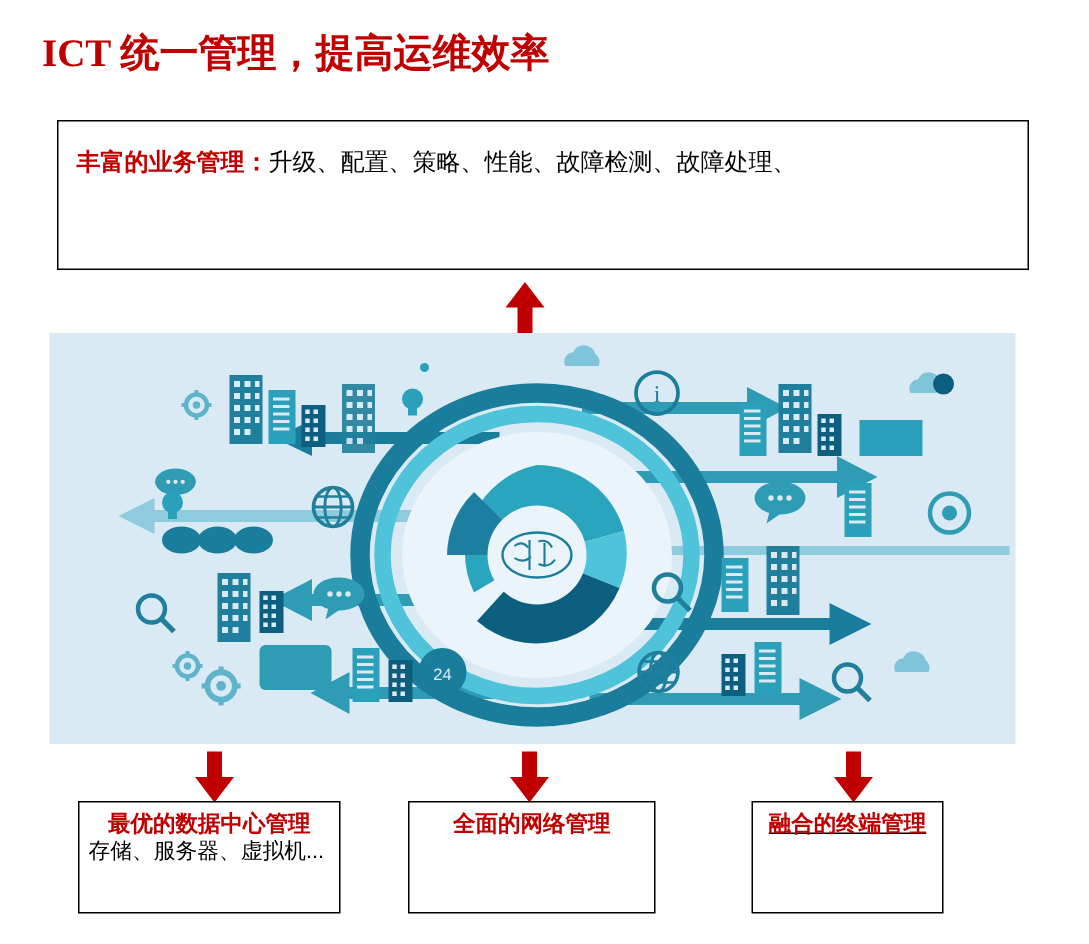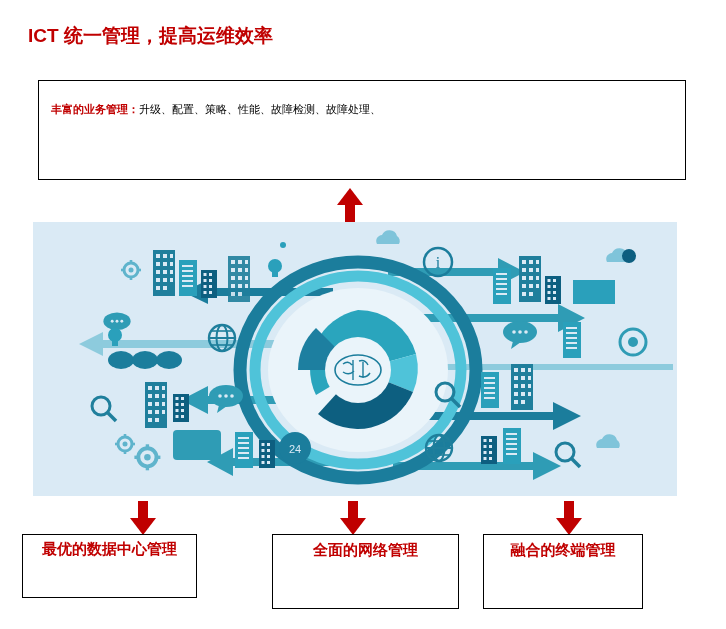--- a/index.html
+++ b/index.html
@@ -13,43 +13,44 @@
     font-family: "Liberation Sans", "DejaVu Sans", sans-serif;
     position: relative;
     overflow: hidden;
   }
 
   
   #slide-title {
     position: absolute;
     left: 28px;
     top: 18px;
-    font-size: 19px;
+    font-size: 26px;
     font-weight: bold;
     color: #C00000;
     letter-spacing: 0px;
     white-space: nowrap;
     line-height: 36px;
+    font-family: Liberation Serif, serif;
   }
 
   
   #desc-box {
     position: absolute;
     left: 38px;
     top: 80px;
     width: 648px;
     height: 100px;
     border: 1px solid #000000;
     box-sizing: border-box;
     background: #ffffff;
   }
   .desc-line {
     position: absolute;
     left: 12px;
-    font-size: 11px;
+    font-size: 16px;
     color: #000000;
     white-space: nowrap;
     line-height: 20px;
   }
   #desc-line-1 { top: 18px; }
   #desc-line-2 { top: 60px; }
   .desc-emph {
     color: #C00000;
     font-weight: bold;
   }
@@ -114,23 +115,23 @@
 
   
   .bottom-box {
     position: absolute;
     top: 534px;
     border: 1px solid #000000;
     box-sizing: border-box;
     background: #ffffff;
     padding: 5px 6px 4px 6px;
   }
-  #bottom-box-1 { left: 22px;  width: 175px; height: 64px; font-family: Liberation Serif, serif; }
-  #bottom-box-2 { left: 272px; width: 187px; height: 75px; }
-  #bottom-box-3 { left: 483px; width: 160px; height: 75px; }
+  #bottom-box-1 { left: 52px;  width: 175px; height: 75px; }
+  #bottom-box-2 { left: 272px; width: 165px; height: 75px; }
+  #bottom-box-3 { left: 501px; width: 128px; height: 75px; text-decoration: underline; }
   .box-title {
     color: #C00000;
     font-weight: bold;
     font-size: 15px;
     text-align: center;
     line-height: 19px;
     white-space: nowrap;
   }
   .box-body {
     color: #000000;
@@ -327,20 +328,21 @@
   <div class="shaft"></div>
   <div class="head"></div>
 </div>
 <div class="red-arrow arrow-down" id="arrow-down-3">
   <div class="shaft"></div>
   <div class="head"></div>
 </div>
 
 <div class="bottom-box" id="bottom-box-1">
   <div class="box-title">最优的数据中心管理</div>
+  <div class="box-body">存储、服务器、虚拟机...</div>
 </div>
 
 <div class="bottom-box" id="bottom-box-2">
   <div class="box-title">全面的网络管理</div>
 </div>
 
 <div class="bottom-box" id="bottom-box-3">
   <div class="box-title">融合的终端管理</div>
 </div>
 

